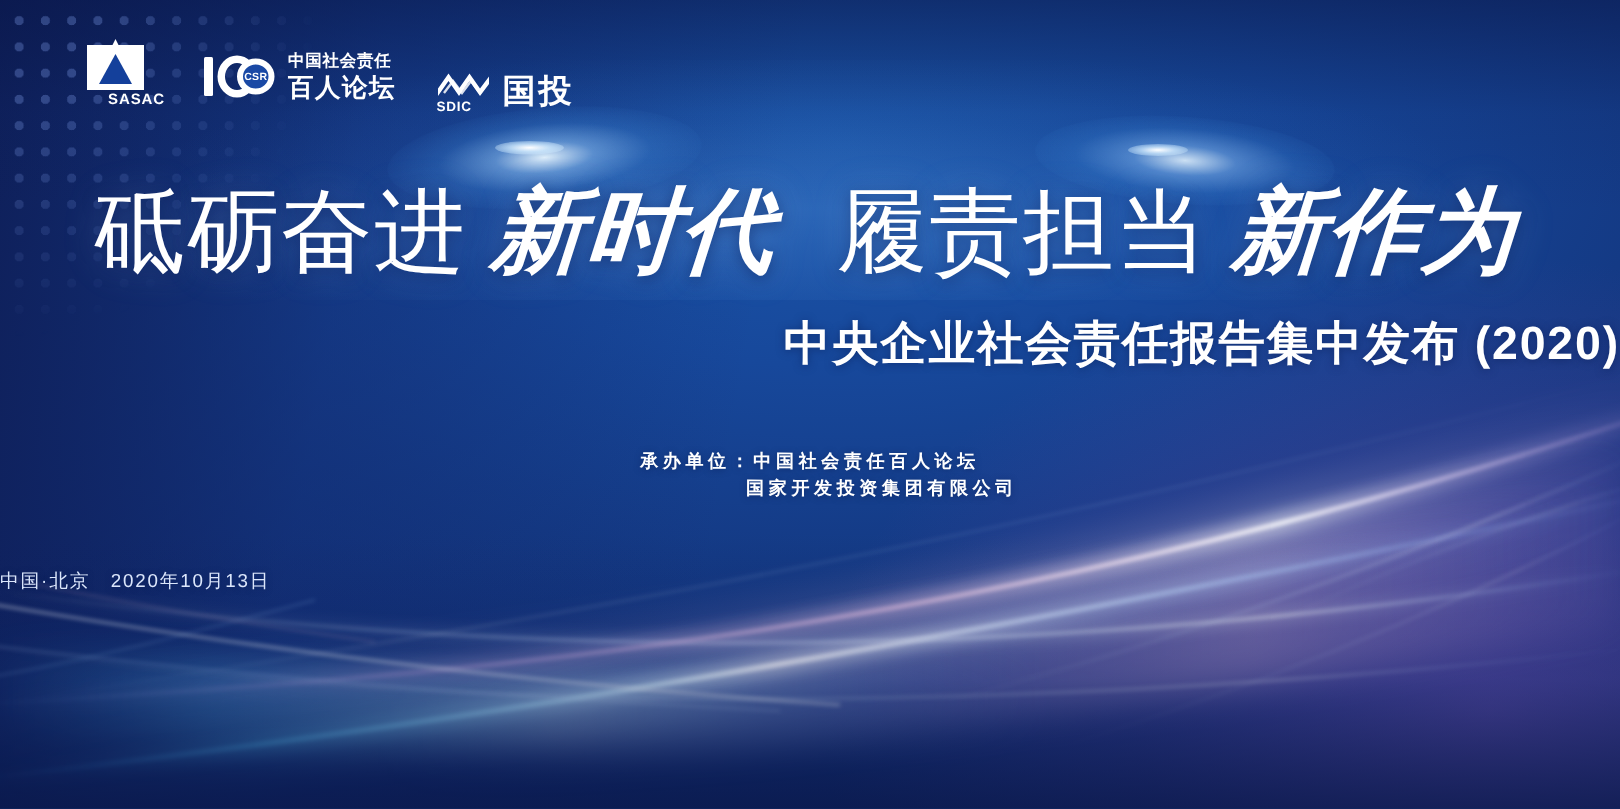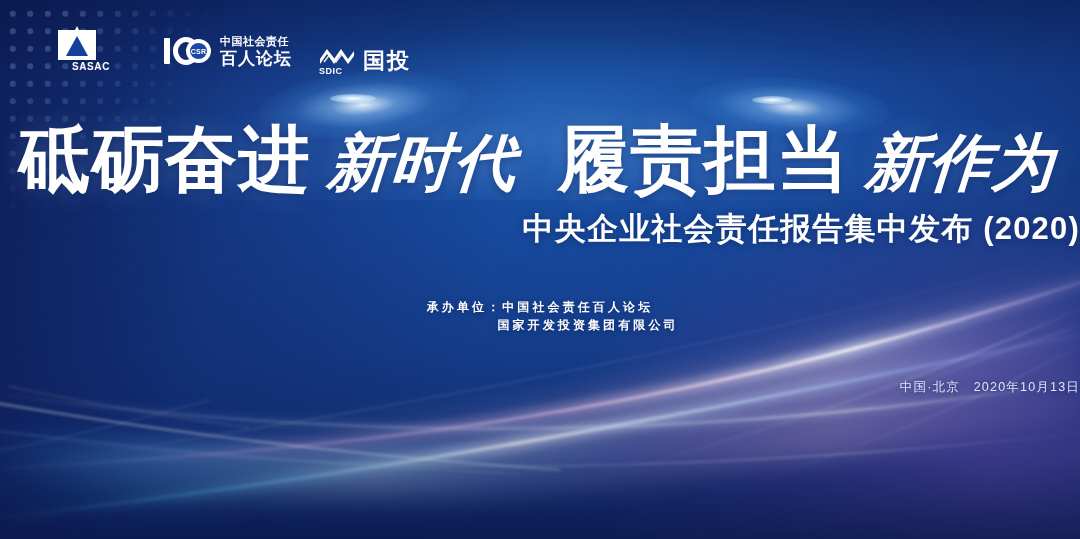--- a/index.html
+++ b/index.html
@@ -112,21 +112,21 @@
   }
   .sasac-word {
     color: #ffffff;
     font-size: 10px;
     font-weight: bold;
     letter-spacing: 0.6px;
     line-height: 1;
     padding-left: 28px;
   }
 
-  .logo-csr { display: flex; align-items: center; gap: 8px; margin-left: 28px; }
+  .logo-csr { display: flex; align-items: center; gap: 8px; }
   .csr-100 { position: relative; width: 48px; height: 34px; }
   .csr-1 {
     position: absolute; left: 0; top: 4px;
     width: 6px; height: 26px; background: #ffffff; border-radius: 1px;
   }
   .csr-o1 {
     position: absolute; left: 9px; top: 3px;
     width: 26px; height: 28px;
     border: 5px solid #ffffff; border-radius: 50%;
     box-sizing: border-box;
@@ -160,22 +160,22 @@
     white-space: nowrap;
   }
   .headline .seg {
     display: inline-block;
     vertical-align: baseline;
     color: #ffffff;
     text-shadow: 0 2px 10px rgba(10,30,90,0.55), 0 0 24px rgba(150,200,255,0.28);
   }
   .seg-song {
     font-family: "DejaVu Serif", "Liberation Serif", serif;
-    font-weight: bold;
-    font-size: 72px;
+    font-weight: normal;
+    font-size: 61px;
     letter-spacing: 1px;
   }
   .seg-brush {
     font-family: "DejaVu Serif", "Liberation Serif", serif;
     font-weight: bold;
     font-size: 62px;
     letter-spacing: 1px;
     font-style: italic;
     transform: skewX(-4deg);
     margin: 0 6px 0 12px;
@@ -210,21 +210,21 @@
     letter-spacing: 0.5px;
     text-shadow: 0 1px 4px rgba(8,26,80,0.55);
   }
   .org-line.spaced { letter-spacing: 3.1px; margin-top: 32px; }
   .org-line.indent { padding-left: 52px; letter-spacing: 3.1px; margin-left: 44px; }
 
   
   .date-line {
     position: absolute;
     left: 0; right: 0; top: 379px;
-    text-align: right;
+    text-align: left;
     color: #dbe6fb;
     font-size: 12.5px;
     letter-spacing: 1.2px;
     z-index: 5;
     text-shadow: 0 1px 4px rgba(8,26,80,0.5);
   }
 </style>
 </head>
 <body>
 

